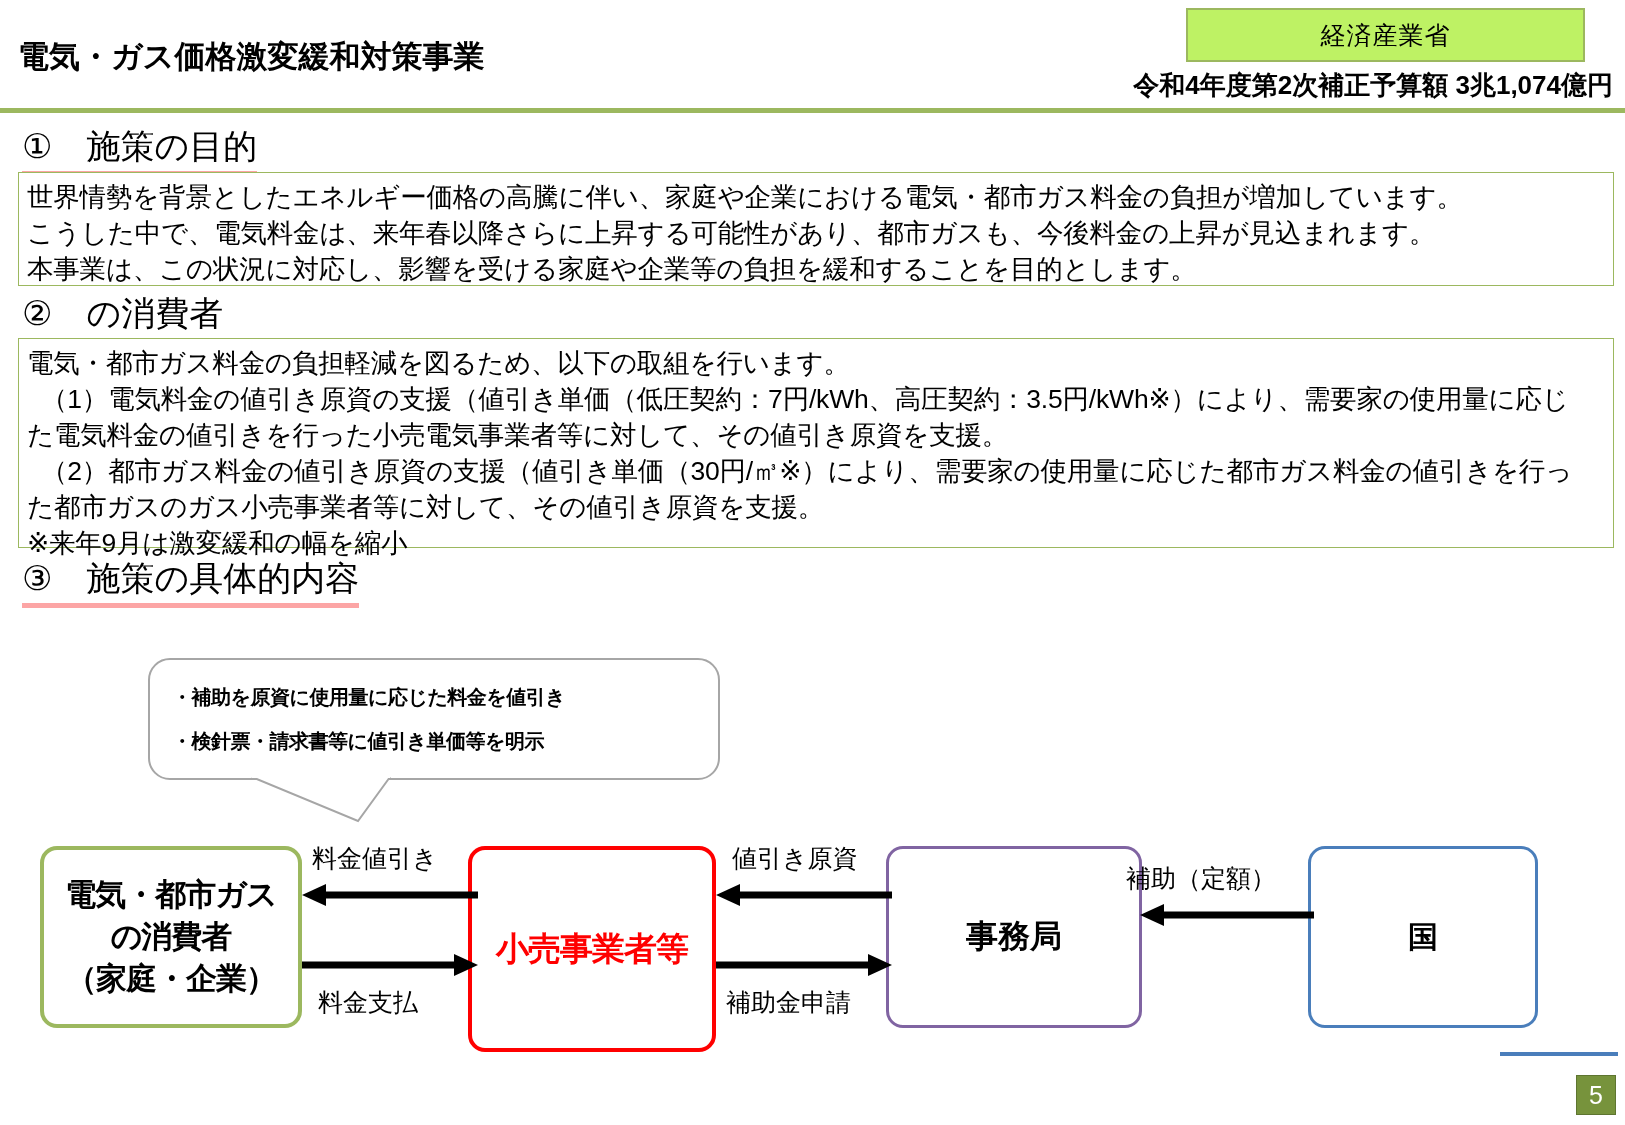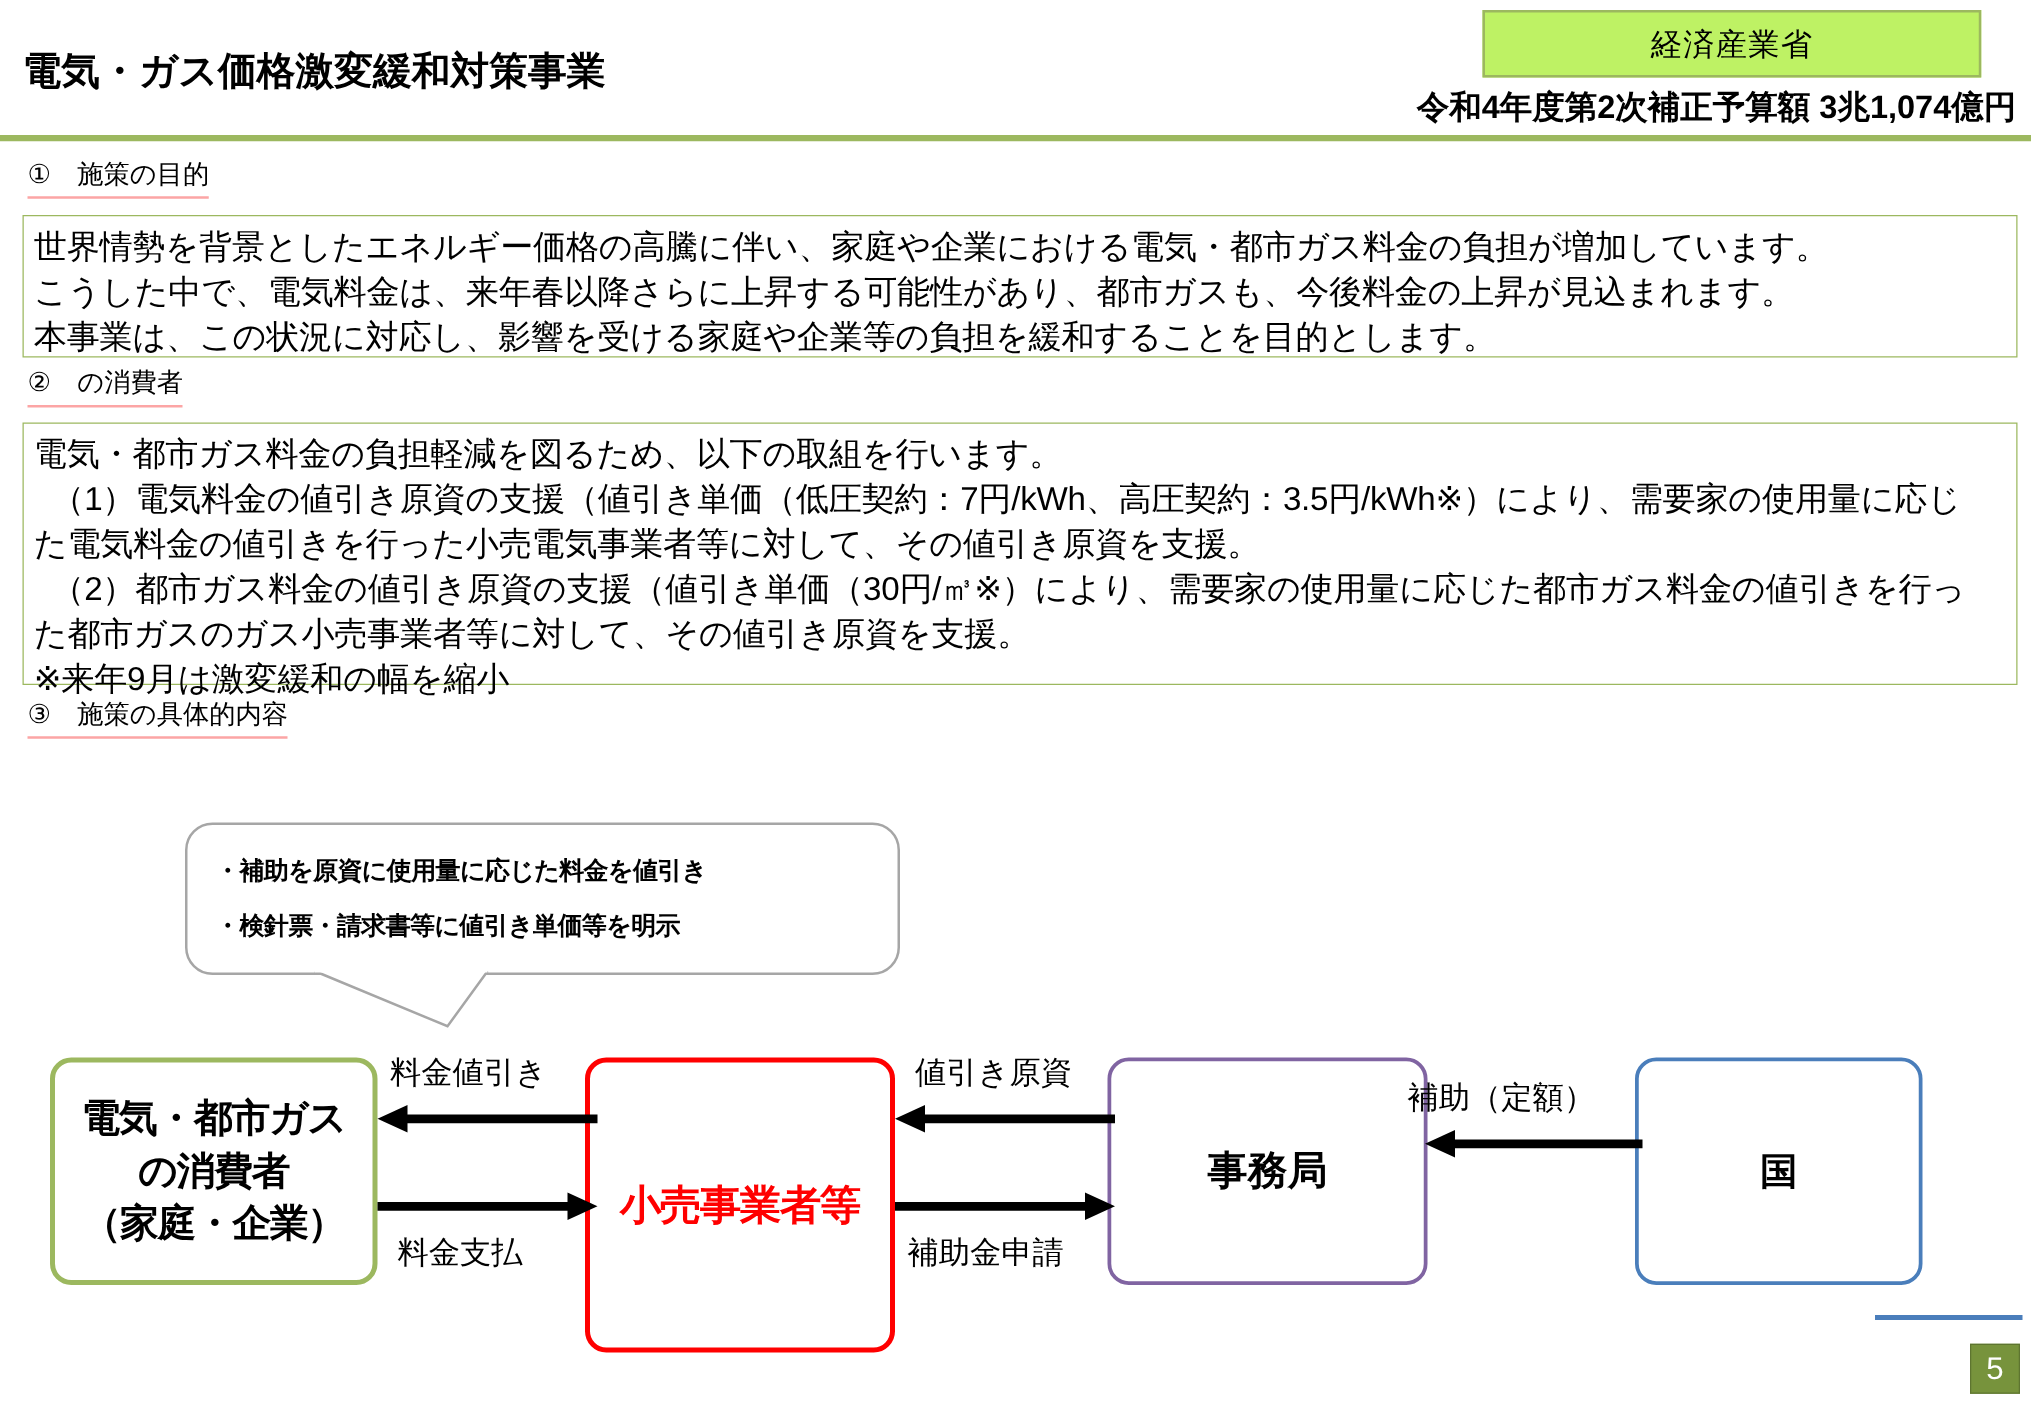--- a/index.html
+++ b/index.html
@@ -58,25 +58,25 @@
     left: 0px;
     top: 108px;
     width: 1625px;
     height: 5px;
     background: #9CB85F;
   }
 
   
   .section-head {
     position: absolute;
-    font-size: 21px;
+    font-size: 34px;
     font-weight: normal;
     letter-spacing: 0px;
     white-space: nowrap;
-    border-bottom: 2px solid #fca5a5;
+    border-bottom: 5px solid #fca5a5;
     padding-bottom: 6px;
     line-height: 1.1;
   }
   #sec1-head { left: 22px; top: 128px; }
   #sec2-head { left: 22px; top: 295px; }
   #sec3-head { left: 22px; top: 560px; }
 
   
   .panel {
     position: absolute;
@@ -142,21 +142,21 @@
   }
   #box-consumer {
     left: 40px; top: 846px; width: 262px; height: 182px;
     border: 4px solid #9CB85F;
   }
   #box-consumer .bt {
     font-size: 31px; font-weight: bold; line-height: 42px;
     letter-spacing: -1px; white-space: nowrap;
   }
   #box-retailer {
-    left: 468px; top: 846px; width: 248px; height: 236px;
+    left: 468px; top: 846px; width: 248px; height: 206px;
     border: 4px solid #FF0000;
   }
   #box-retailer .bt {
     font-size: 33px; font-weight: bold; color: #FF0000;
     letter-spacing: -1px; white-space: nowrap;
   }
   #box-office {
     left: 886px; top: 846px; width: 256px; height: 182px;
     border: 3px solid #8064A2;
   }

